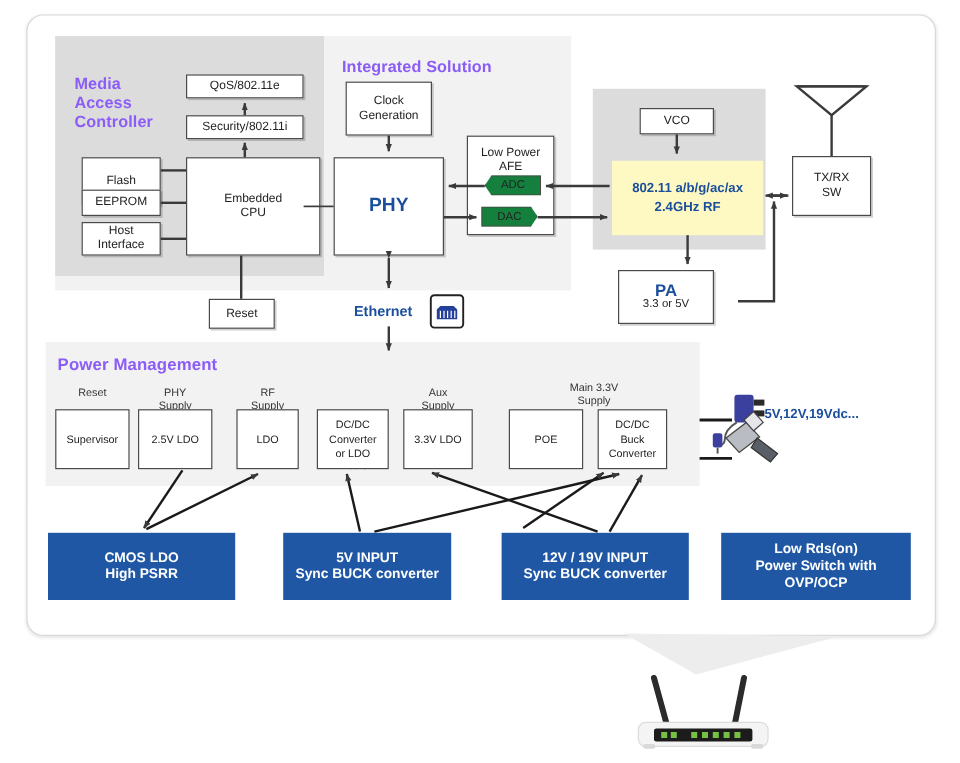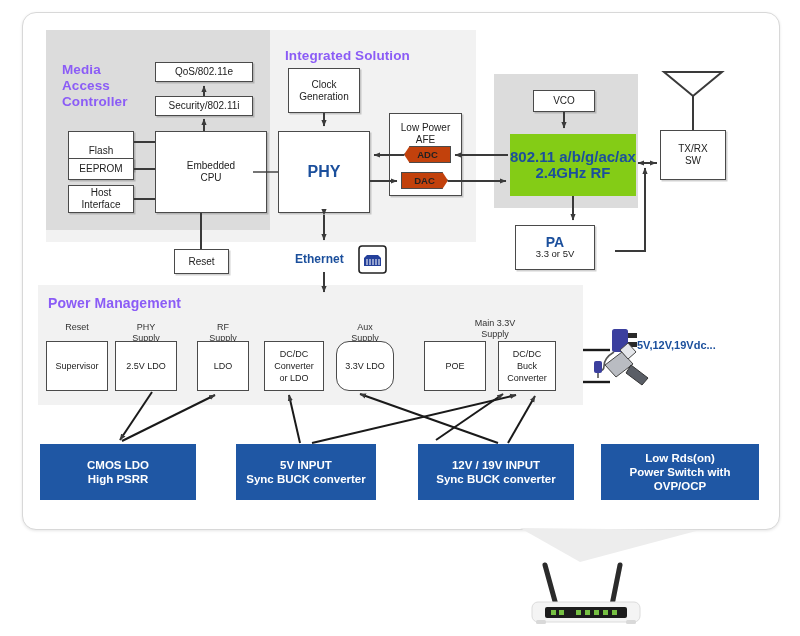--- a/index.html
+++ b/index.html
@@ -30,28 +30,28 @@
   .bx.shadow{box-shadow:1.5px 1.5px 0 rgba(0,0,0,.18);}
   .bx-lbl{position:absolute;text-align:center;font-size:9px;color:#333;
           line-height:11px;}
 
   
   .bluebox{position:absolute;background:#1f57a4;color:#fff;font-weight:bold;
            font-size:11.5px;line-height:14px;display:flex;align-items:center;
            justify-content:center;text-align:center;box-sizing:border-box;}
 
   
-  .rfbox{position:absolute;background:#84cc16;display:flex;align-items:center;
+  .rfbox{position:absolute;background:#fef9c3;display:flex;align-items:center;
          justify-content:center;text-align:center;color:#1b4f9c;
-         font-weight:bold;font-size:15px;line-height:16px;}
-
-  
-  .hexl,.hexr{position:absolute;background:#c2410c;border:1.4px solid #4a4a4a;
+         font-weight:bold;font-size:11px;line-height:16px;}
+
+  
+  .hexl,.hexr{position:absolute;background:#15803d;border:1.4px solid #4a4a4a;
       box-sizing:border-box;display:flex;align-items:center;
-      justify-content:center;font-size:9.5px;color:#222;font-weight:bold;}
+      justify-content:center;font-size:9.5px;color:#222;}
   .hexl{clip-path:polygon(0 50%,12% 0,100% 0,100% 100%,12% 100%);}
   .hexr{clip-path:polygon(0 0,88% 0,100% 50%,88% 100%,0 100%);}
 
   
   svg.ov{position:absolute;left:0;top:0;width:800px;height:636px;
          pointer-events:none;overflow:visible;}
 
   .ethlabel{position:absolute;color:#1b4f9c;font-weight:bold;font-size:12px;}
   .voltlabel{position:absolute;color:#1b4f9c;font-weight:bold;font-size:11px;
              white-space:nowrap;}
@@ -114,21 +114,21 @@
       <div class="bx-lbl" style="left: 191px; top: 322px; width: 64px; white-space: pre;">RF
 Supply</div>
       <div class="bx" style="left: 197px; top: 341px; width: 52px; height: 50px; white-space: pre; font-size: 9px;">LDO</div>
       <div class="bx-lbl" style="left: 258px; top: 322px; width: 72px; white-space: pre; margin-top: 48px;">Main 1~1.8V
 Supply</div>
       <div class="bx" style="left: 264px; top: 341px; width: 60px; height: 50px; white-space: pre; font-size: 9px;">DC/DC
 Converter
 or LDO</div>
       <div class="bx-lbl" style="left: 330px; top: 322px; width: 70px; white-space: pre;">Aux
 Supply</div>
-      <div class="bx" style="left: 336px; top: 341px; width: 58px; height: 50px; white-space: pre; font-size: 9px; border-radius: 13px;">3.3V LDO</div>
+      <div class="bx" style="left: 336px; top: 341px; width: 58px; height: 50px; white-space: pre; font-size: 9px;">3.3V LDO</div>
       <div class="bx" style="left: 424px; top: 341px; width: 62px; height: 50px; white-space: pre; font-size: 9px;">POE</div>
       <div class="bx-lbl" style="left: 430px; top: 318px; width: 130px; white-space: pre;">Main 3.3V
 Supply</div>
       <div class="bx" style="left: 498px; top: 341px; width: 58px; height: 50px; white-space: pre; font-size: 9px;">DC/DC
 Buck
 Converter</div>
     </div>
 
   <div class="voltlabel" style="left:637px;top:339px;">5V,12V,19Vdc...</div>
 

